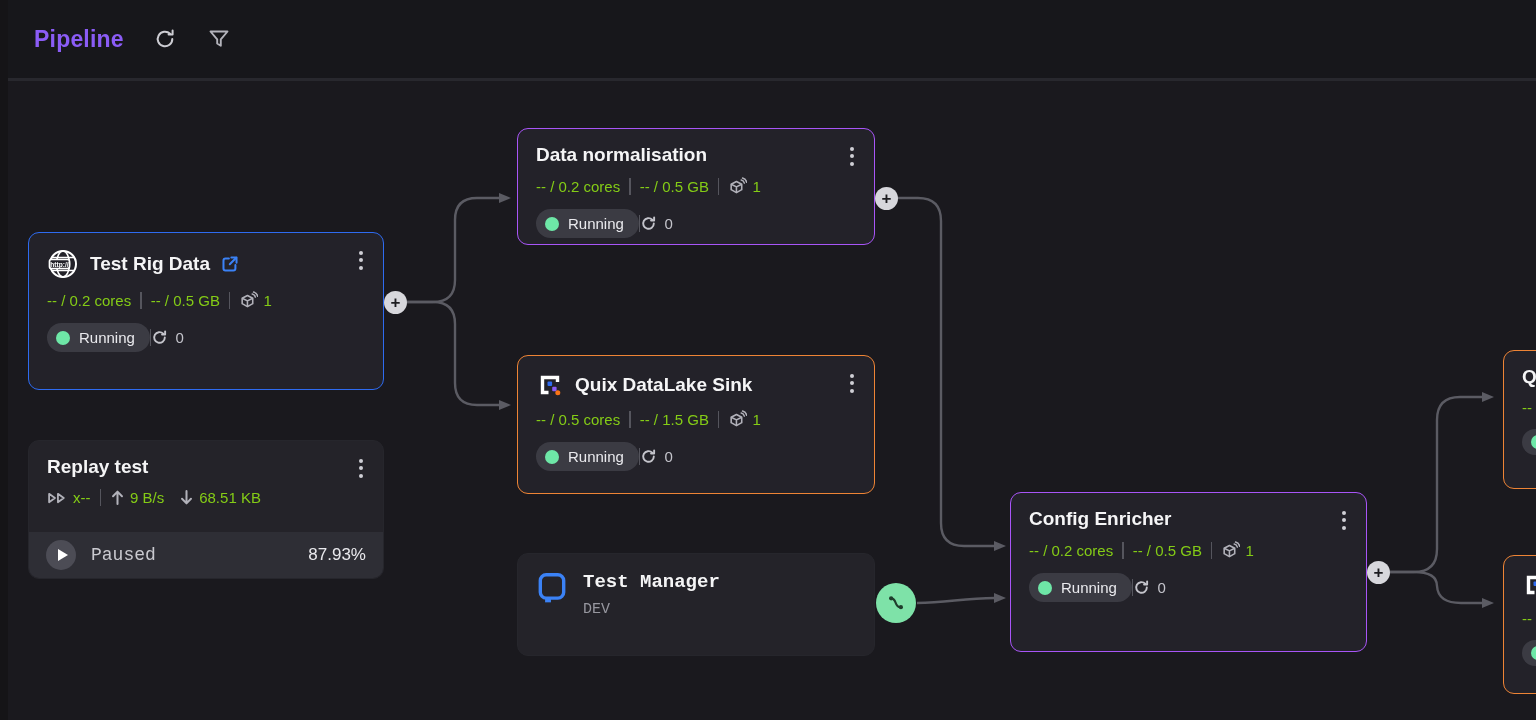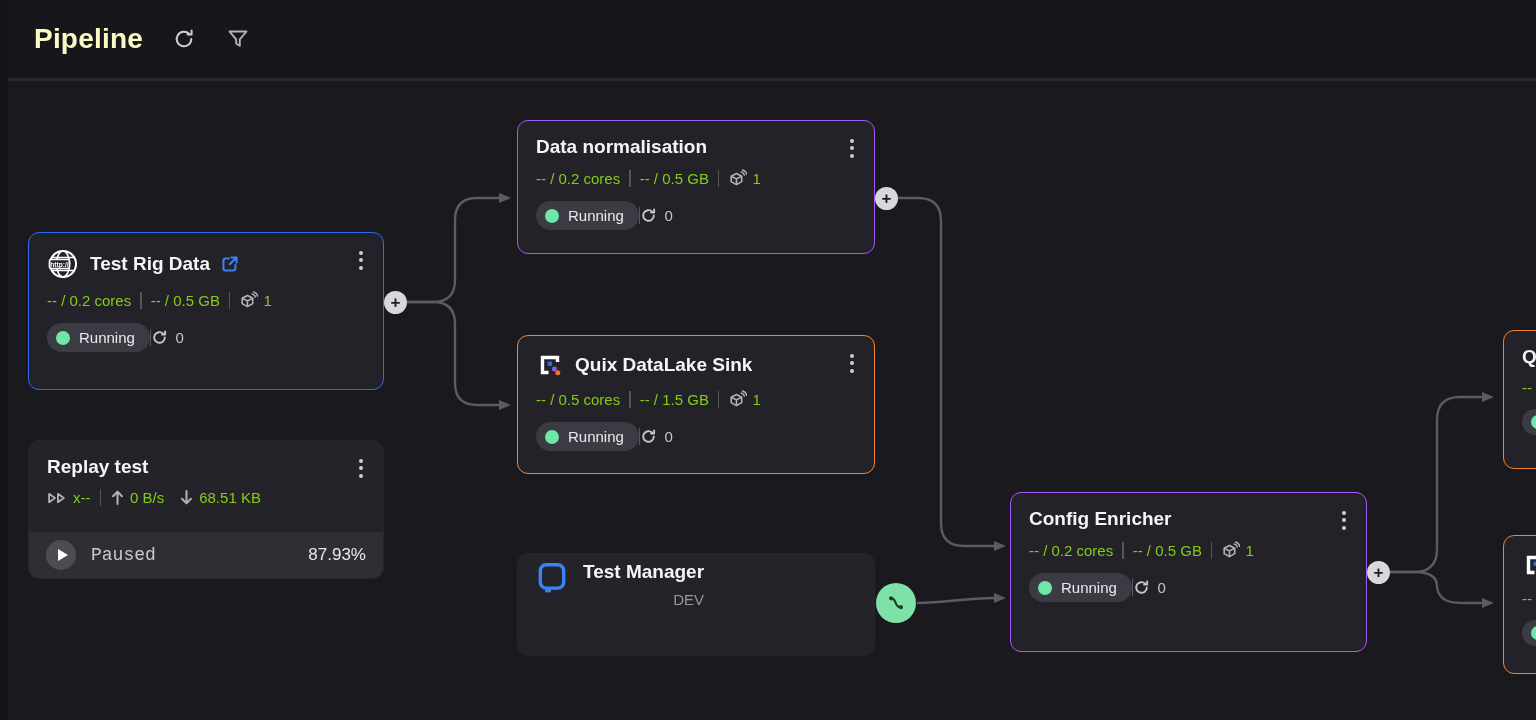--- a/index.html
+++ b/index.html
@@ -11,33 +11,33 @@
     position:relative;
   }
   .left-strip { position:absolute; left:0; top:0; width:8px; height:720px; background:#151417; }
 
   
   .header {
     position:absolute; left:8px; top:0; right:0; height:81px;
     background:#17171b; border-bottom:3px solid #28282e;
     display:flex; align-items:center; padding:0 26px; gap:28px;
   }
-  .header h1 { font-size:28px; font-weight:700; letter-spacing:.2px; color:#fef9c3; }
+  .header h1 { font-size:23px; font-weight:700; letter-spacing:.2px; color:#8b5cf6; }
   .hicon { width:26px; height:26px; display:flex; align-items:center; justify-content:center; cursor:pointer; }
   .hicon svg { width:24px; height:24px; }
 
   
   .node {
     position:absolute; background:#232229; border:1.6px solid #2a2a31;
     border-radius:11px; padding:15px 18px;
   }
   .node.blue   { border-color:var(--blue,#2e6bf0); }
   .node.purple { border-color:var(--purple,#a855f7); }
-  .node.orange { border-color:var(--orange,#ee8435); }
-  .node.plain  { border-color:#26262c; background:#242329;text-align:right; }
+  .node.orange { border-color:var(--orange,#ee8435);margin-top:20px; }
+  .node.plain  { border-color:#26262c; background:#242329; }
 
   .title-row { display:flex; align-items:center; gap:11px; margin-bottom:11px; padding-right:26px; }
   .title { font-size:19px; font-weight:700; color:#f5f5f6; white-space:nowrap; }
   .node-icon { flex:0 0 auto; display:flex; }
   .extlink { display:flex; cursor:pointer; }
 
   .kebab { position:absolute; top:14px; right:12px; width:20px; height:26px;
     display:flex; flex-direction:column; align-items:center; justify-content:center; gap:3.5px; cursor:pointer; }
   .kebab i { width:4px; height:4px; border-radius:50%; background:#cfcfd5; }
 
@@ -166,21 +166,21 @@
       <svg width="17" height="17" viewBox="0 0 16 16">
         <path d="M13 8a5 5 0 1 1-1.5-3.6" fill="none" stroke="#c4c4cb" stroke-width="1.8" stroke-linecap="round"></path>
         <path d="M13.3 2.2v2.9h-2.9" fill="none" stroke="#c4c4cb" stroke-width="1.8" stroke-linecap="round" stroke-linejoin="round"></path>
       </svg>
       <span>0</span>
     </span>
   </div>
 </div>
 <div class="plus-circle" style="left:384px; top:291px;">+</div>
 
-<div class="node purple" style="left:517px; top:120px; width:358px; height:134px;">
+<div class="node purple" style="left:517px; top:128px; width:358px; height:117px;">
   <div class="title-row">
     <span class="title">Data normalisation</span>
   </div>
   <div class="kebab">
       <i></i>
       <i></i>
       <i></i>
     </div>
   <div class="stats-row">
     <span class="stat">-- / 0.2 cores</span>
@@ -275,39 +275,39 @@
         <path d="M2 2 L7.6 6 L2 10 Z" fill="none" stroke="#b2b2ba" stroke-width="1.7" stroke-linejoin="round"></path>
         <path d="M10.4 2 L16 6 L10.4 10 Z" fill="none" stroke="#b2b2ba" stroke-width="1.7" stroke-linejoin="round"></path>
       </svg>
       <span>x--</span>
     </span>
     <span class="sep"></span>
     <span class="stat">
       <svg width="15" height="17" viewBox="0 0 14 16">
         <path d="M7 14 V3 M2.8 6.8 7 2.5 11.2 6.8" fill="none" stroke="#b2b2ba" stroke-width="1.9" stroke-linecap="round" stroke-linejoin="round"></path>
       </svg>
-      <span>0 B/s</span>
+      <span>9 B/s</span>
     </span>
     <span class="stat" style="margin-left:6px;">
       <svg width="15" height="17" viewBox="0 0 14 16">
         <path d="M7 2 V13 M2.8 9.2 7 13.5 11.2 9.2" fill="none" stroke="#b2b2ba" stroke-width="1.9" stroke-linecap="round" stroke-linejoin="round"></path>
       </svg>
       <span>68.51 KB</span>
     </span>
   </div>
   <div class="replay-bar">
     <button class="play-btn">
         <span class="play-tri"></span>
       </button>
     <span class="paused-label">Paused</span>
     <span class="progress">87.93%</span>
   </div>
 </div>
 
-<div class="node plain" style="left:517px; top:553px; width:358px; height:103px; padding:7px 18px;">
+<div class="node plain" style="left:517px; top:553px; width:358px; height:103px; padding:17px 18px;font-family:Liberation Mono, monospace;">
   <div class="tm-row">
     <span class="node-icon">
       <svg width="32" height="34" viewBox="0 0 30 32">
         <rect x="4" y="3.5" width="22" height="22" rx="5.5" fill="none" stroke="#3b82f6" stroke-width="3.2"></rect>
         <rect x="8.5" y="25" width="5.5" height="4.5" fill="#3b82f6"></rect>
       </svg>
     </span>
     <span class="tm-col">
       <span class="title">Test Manager</span>
       <span class="tm-env" style="display:block;">DEV</span>

